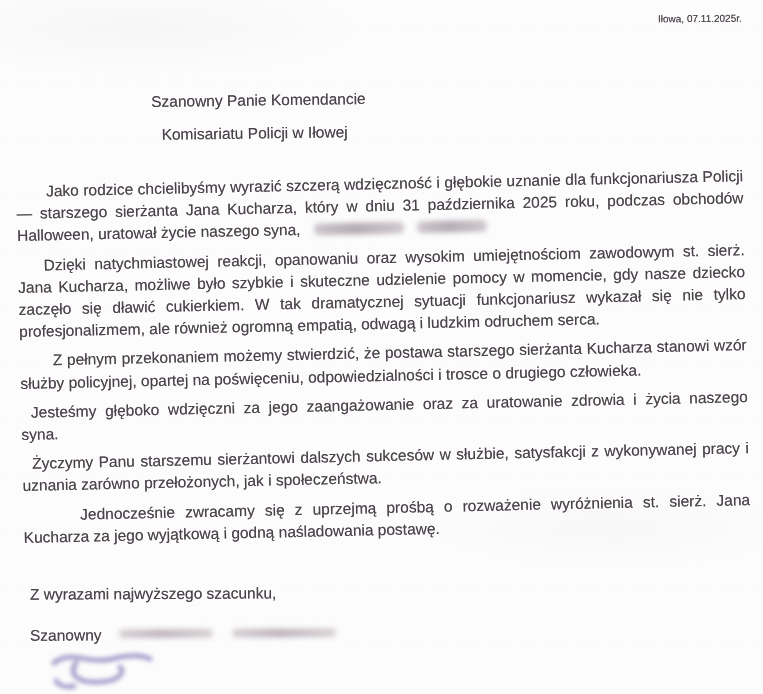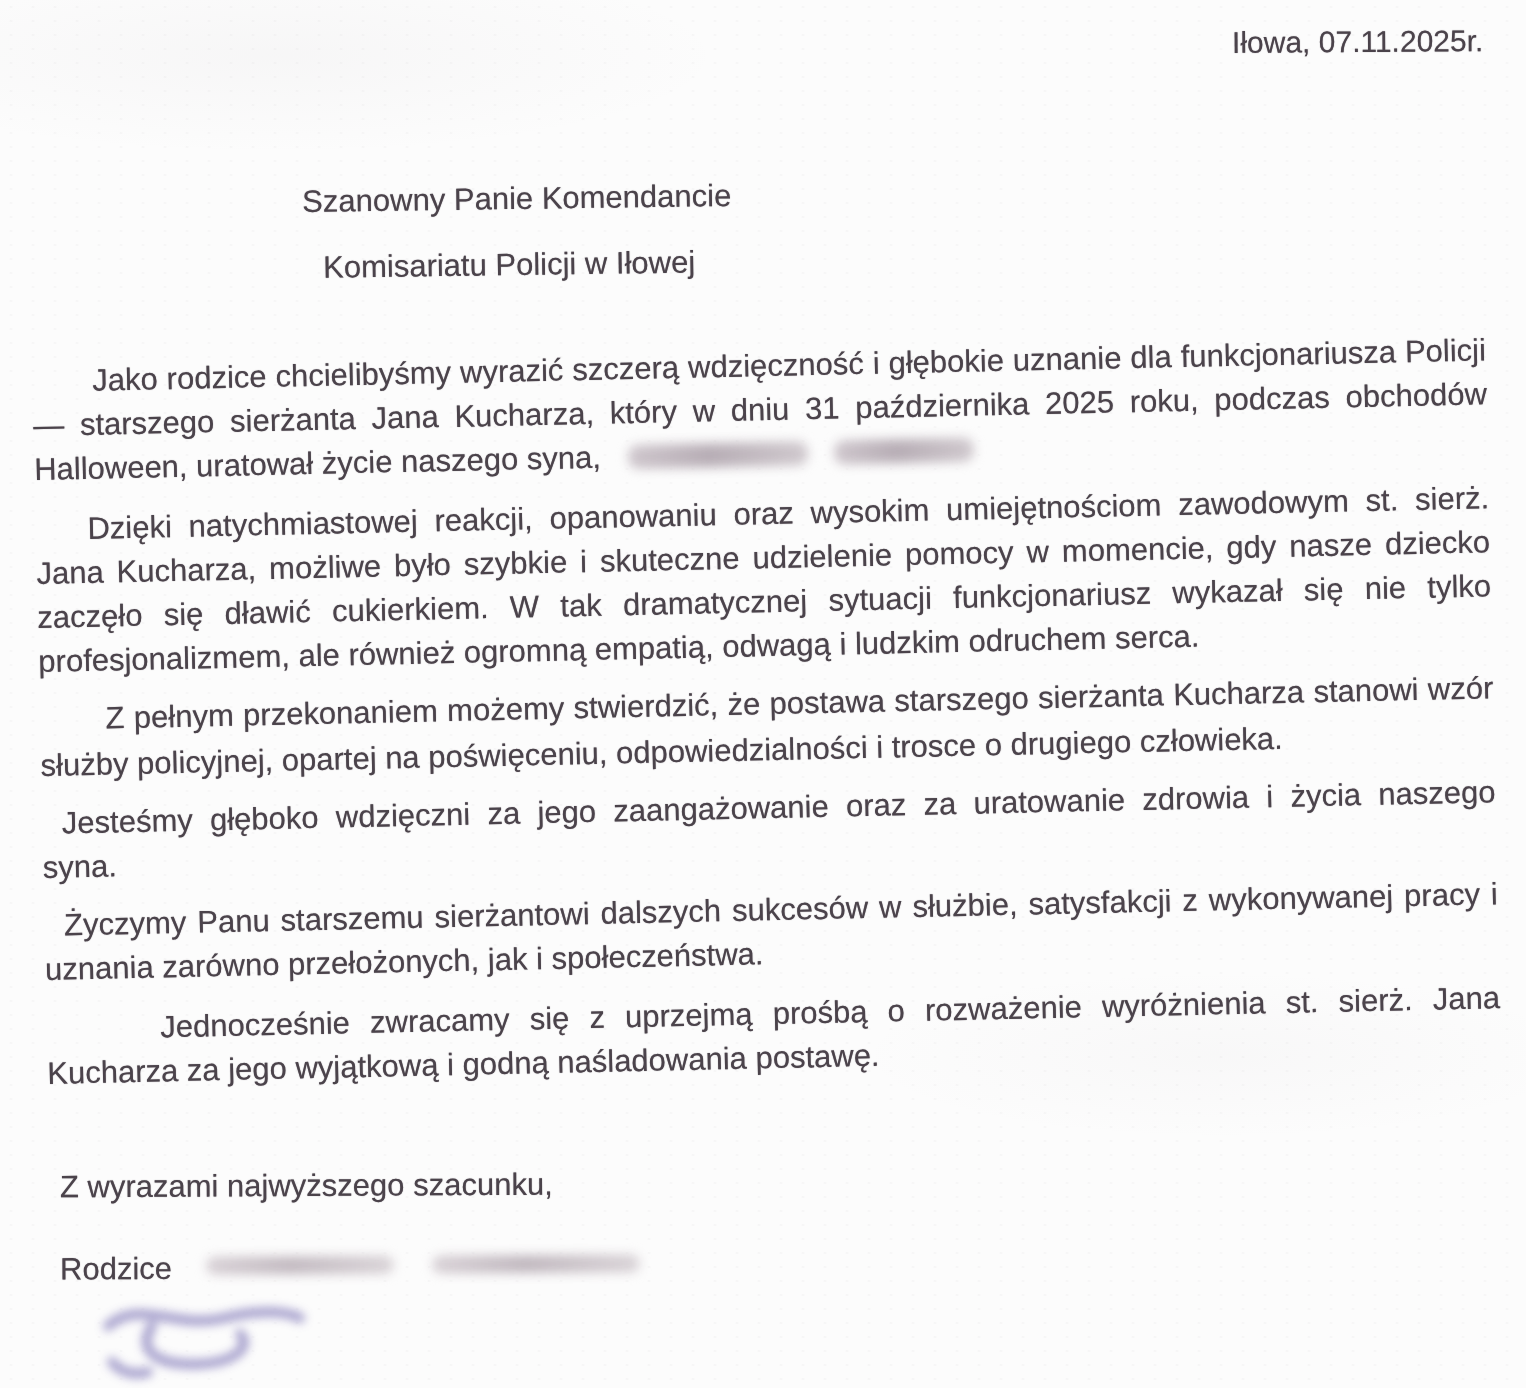--- a/index.html
+++ b/index.html
@@ -22,21 +22,21 @@
       #fcfcfc;
     background-size: auto, auto, 11px 7px, auto;
   }
   .ink {
     text-shadow: 0 0 0.5px rgba(75,67,75,0.65);
   }
   .date-line {
     position: absolute;
     top: 13px;
     right: 21px;
-    font-size: 15px;
+    font-size: 10px;
     transform: rotate(-0.4deg);
     white-space: nowrap;
   }
   .salutation {
     position: absolute;
     left: 151px;
     top: 93px;
     font-size: 15.5px;
     transform: rotate(-0.8deg);
     transform-origin: 0 0;
@@ -121,21 +121,21 @@
     <p class="p1"><span class="ink">Jako rodzice chcielibyśmy wyrazić szczerą wdzięczność i głębokie uznanie dla funkcjonariusza Policji — starszego sierżanta Jana Kucharza, który w dniu 31 października 2025 roku, podczas obchodów Halloween, uratował życie naszego syna,</span><span class="redact child-a"></span><span class="redact child-b"></span></p>
     <p class="p2"><span class="ink">Dzięki natychmiastowej reakcji, opanowaniu oraz wysokim umiejętnościom zawodowym st. sierż. Jana Kucharza, możliwe było szybkie i skuteczne udzielenie pomocy w momencie, gdy nasze dziecko zaczęło się dławić cukierkiem. W tak dramatycznej sytuacji funkcjonariusz wykazał się nie tylko profesjonalizmem, ale również ogromną empatią, odwagą i ludzkim odruchem serca.</span></p>
     <p class="p3"><span class="ink">Z pełnym przekonaniem możemy stwierdzić, że postawa starszego sierżanta Kucharza stanowi wzór służby policyjnej, opartej na poświęceniu, odpowiedzialności i trosce o drugiego człowieka.</span></p>
     <p class="p4"><span class="ink">Jesteśmy głęboko wdzięczni za jego zaangażowanie oraz za uratowanie zdrowia i życia naszego syna.</span></p>
     <p class="p5"><span class="ink">Życzymy Panu starszemu sierżantowi dalszych sukcesów w służbie, satysfakcji z wykonywanej pracy i uznania zarówno przełożonych, jak i społeczeństwa.</span></p>
     <p class="p6"><span class="ink">Jednocześnie zwracamy się z uprzejmą prośbą o rozważenie wyróżnienia st. sierż. Jana Kucharza za jego wyjątkową i godną naśladowania postawę.</span></p>
   </div>
 
   <div class="closing-line ink">Z wyrazami najwyższego szacunku,</div>
 
-  <div class="signed-by"><span class="ink">Rodzice</span><span class="redact parents-a"></span><span class="redact parents-b"></span></div>
+  <div class="signed-by"><span class="ink">Szanowny</span><span class="redact parents-a"></span><span class="redact parents-b"></span></div>
 
   <div class="signature-wrap">
     <svg width="130" height="52" viewBox="0 0 130 52">
       <path d="M14 22 C 30 8, 48 24, 72 18 C 88 14, 102 14, 110 18
                M36 22 C 28 34, 38 42, 60 41 C 78 40, 86 32, 80 26
                M16 40 C 20 45, 27 47, 34 45" fill="none" stroke="#938cc2" stroke-width="5" stroke-linecap="round" stroke-linejoin="round"></path>
     </svg>
   </div>
 
 </div>

